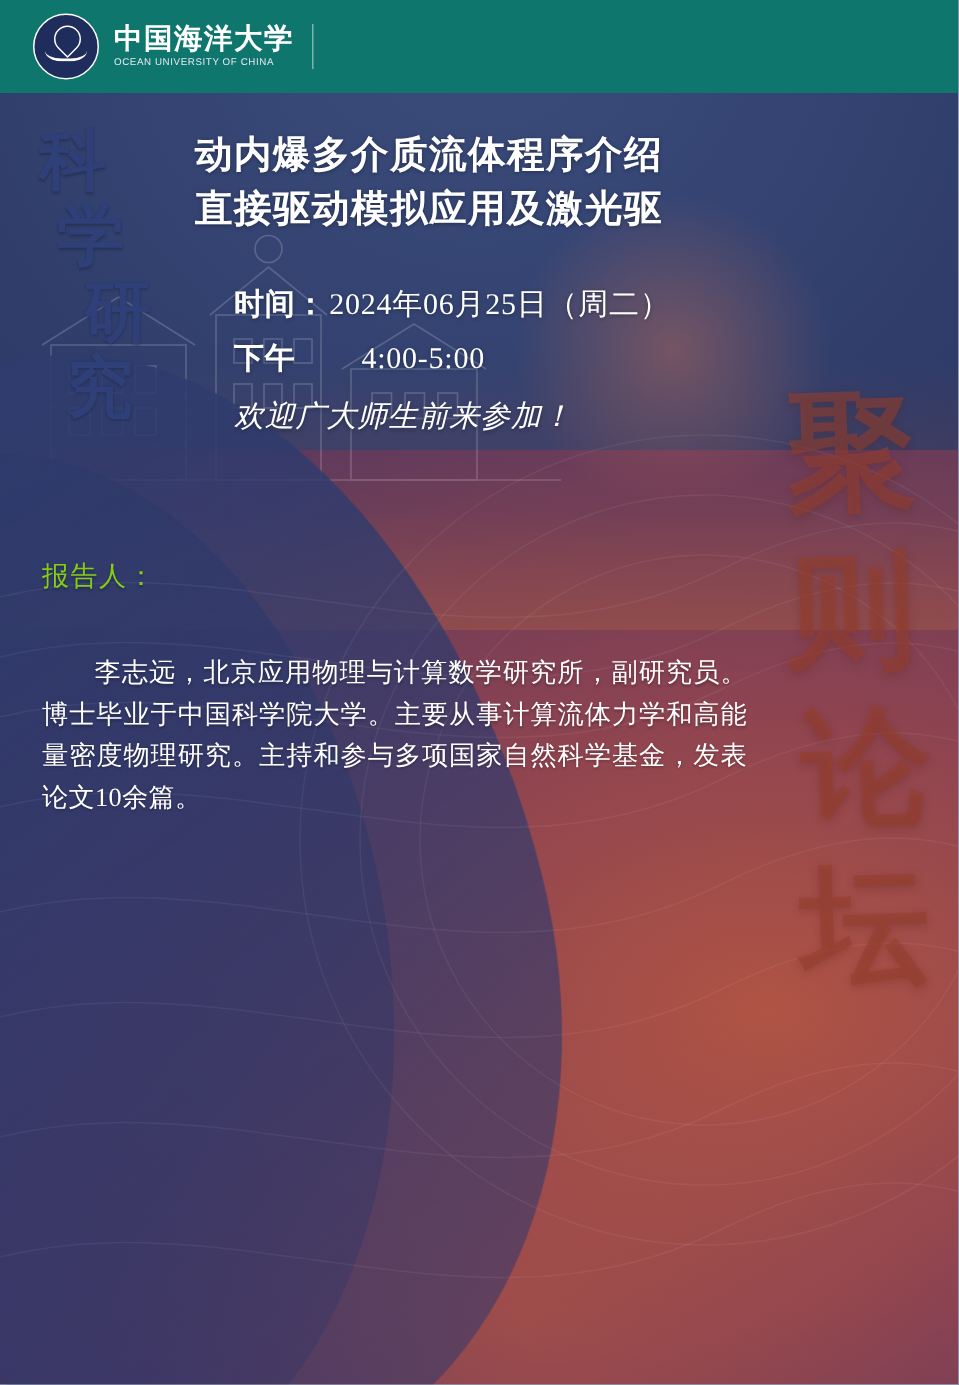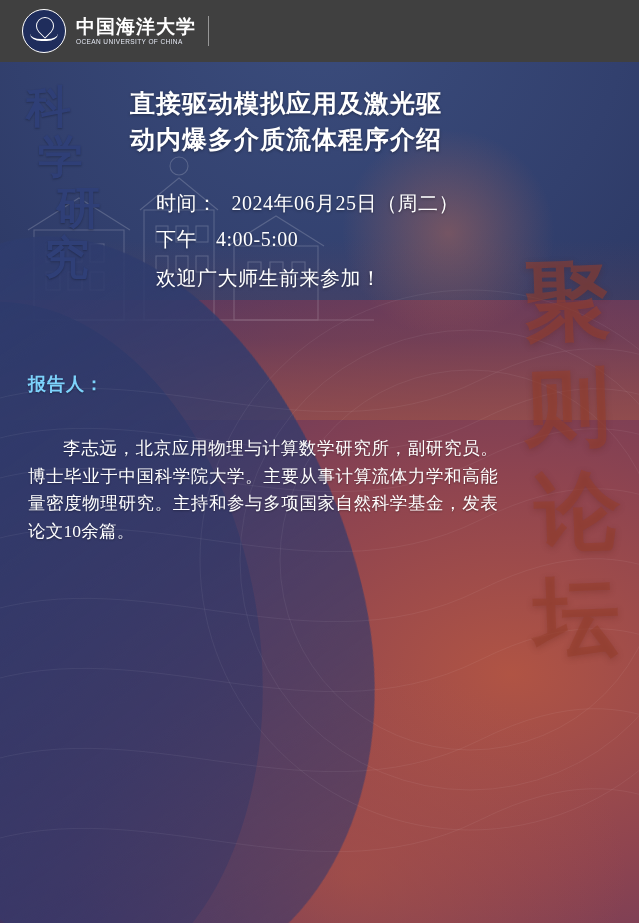--- a/index.html
+++ b/index.html
@@ -79,21 +79,21 @@
   .glow-bottom {
     position: absolute;
     left: 0; right: 0; bottom: -120px; height: 420px;
     background: radial-gradient(60% 70% at 55% 60%, rgba(178,86,68,0.55), rgba(178,86,68,0) 72%);
   }
 
   
   .header {
     position: relative;
     height: 62px;
-    background: #404040;
+    background: #0f766e;
     display: flex;
     align-items: center;
     padding-left: 22px;
     box-sizing: border-box;
     z-index: 5;
   }
   .logo-mark {
     width: 42px; height: 42px;
     border-radius: 50%;
     border: 1.6px solid #ffffff;
@@ -201,26 +201,27 @@
     position: absolute;
     left: 156px;
     top: 186px;
     z-index: 7;
     color: #ffffff;
     font-size: 20px;
     line-height: 1.78;
     letter-spacing: 0.5px;
     text-shadow: 0 1px 3px rgba(0,0,0,0.35);
   }
-  .info-row .lbl { font-weight: normal; }
-  .info-row .val { margin-left: 14px; }
-  .time-val { display: inline-block; margin-left: 19px; }
+  .info-row .lbl { font-weight: bold; }
+  .info-row .val { margin-left: 2px; }
+  .time-val { display: inline-block; margin-left: 44px; }
   .welcome {
     margin-top: 4px;
     font-size: 20px;
+    font-style: italic;
   }
 
   
   .seal {
     position: absolute;
     right: 18px;
     top: 250px;
     z-index: 4;
     color: rgba(150,62,44,0.55);
     font-size: 86px;
@@ -240,23 +241,23 @@
   
   .section {
     position: absolute;
     left: 28px;
     width: 470px;
     z-index: 8;
   }
   .sec-speaker { top: 372px; }
   .sec-abstract { top: 552px; }
   .sec-title {
-    color: #7dd3fc;
+    color: #84cc16;
     font-size: 18px;
-    font-weight: bold;
+    font-weight: normal;
     letter-spacing: 1px;
     margin-bottom: 10px;
     text-shadow: 0 1px 2px rgba(0,0,0,0.3);
   }
   .sec-body {
     color: #ffffff;
     font-size: 17.5px;
     line-height: 1.58;
     letter-spacing: 0.2px;
     text-align: justify;
@@ -339,22 +340,22 @@
   </div>
 
   <div class="seal">
     <span class="s1">聚</span>
     <span class="s2">则</span>
     <span class="s3">论</span>
     <span class="s4">坛</span>
   </div>
 
   <div class="title-block">
+    <div class="title-line">动内爆多介质流体程序介绍</div>
     <div class="title-line">直接驱动模拟应用及激光驱</div>
-    <div class="title-line">动内爆多介质流体程序介绍</div>
   </div>
 
   <div class="info-block">
     <div class="info-row">
       <span class="lbl">时间：</span><span class="val">2024年06月25日（周二）</span>
     </div>
     <div class="info-row">
       <span class="lbl">下午</span><span class="time-val">4:00-5:00</span>
     </div>
     <div class="welcome">欢迎广大师生前来参加！</div>

